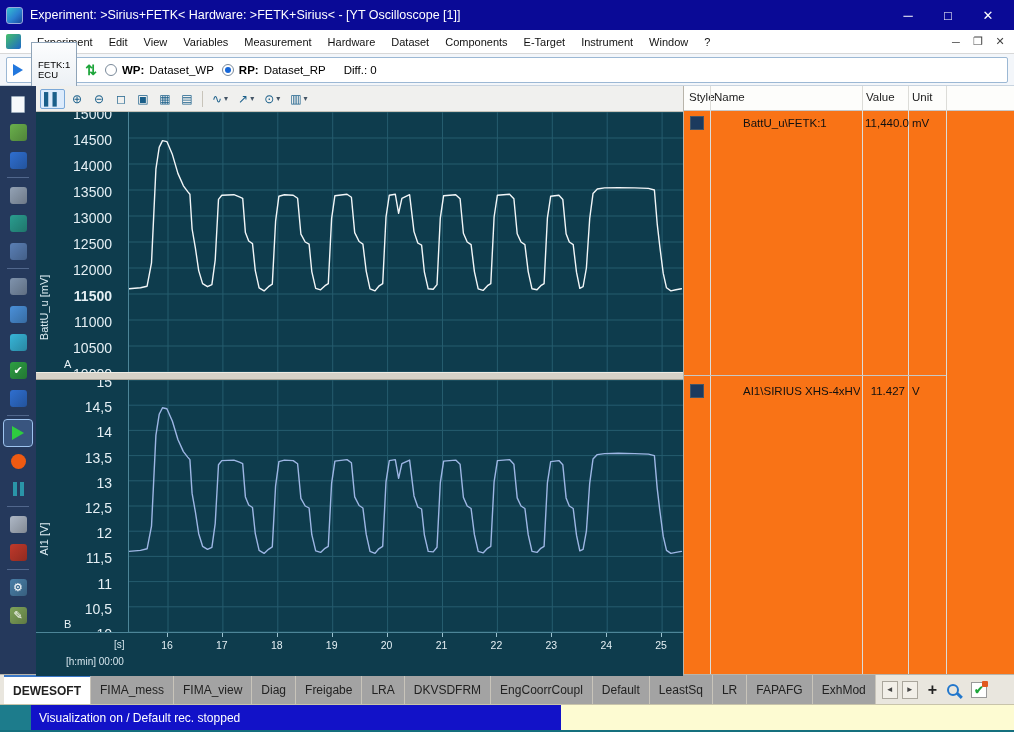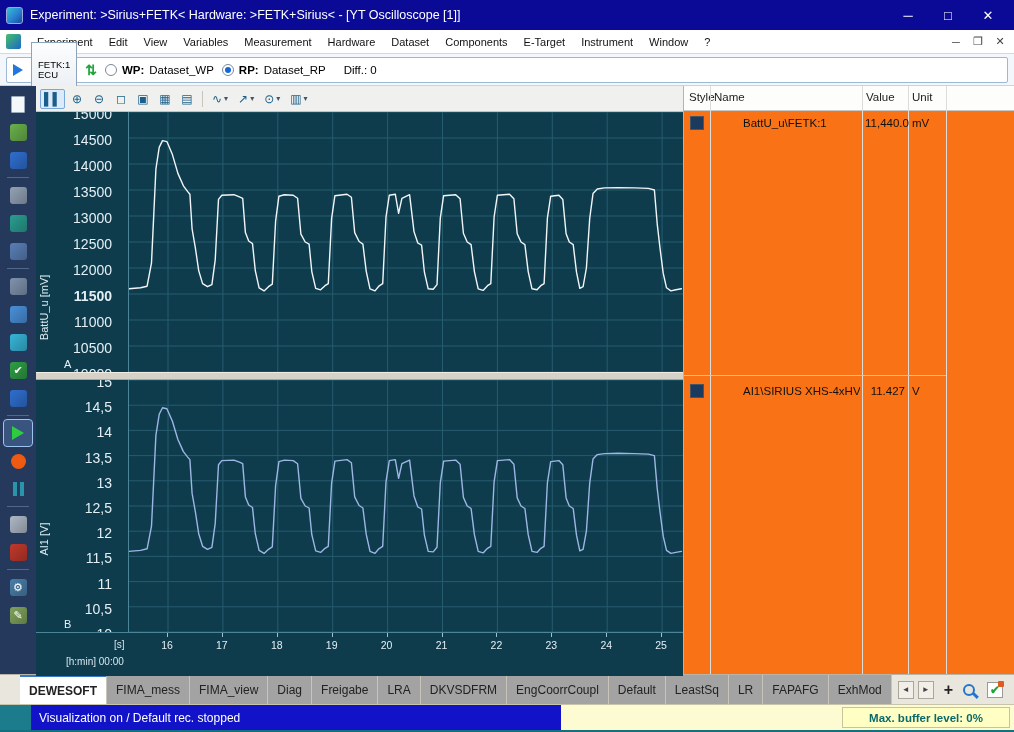--- a/index.html
+++ b/index.html
@@ -71,21 +71,21 @@
   .rp-h-cell { position:absolute; top:5px; font-size:11.5px; color:#222; }
   .col-line { position:absolute; top:0; bottom:0; width:1px; background:#dcdcd8; }
   .rp-row { position:absolute; left:0; right:0; height:20px; }
   .swatch { position:absolute; left:6px; top:2px; width:14px; height:14px; background:#1c3a5e; border:1px solid #456;}
   .cell-name { position:absolute; left:30px; top:3px; width:146px; white-space:nowrap; overflow:hidden;padding-left:29px; }
   .cell-value { position:absolute; left:181px; top:3px; width:40px; text-align:right; }
   .cell-unit { position:absolute; left:228px; top:3px; width:32px; }
   .rp-divider { position:absolute; left:0; width:262px; height:1px; background:#c8c8c4; }
 
   
-  .tabbar { height:30px; background:#e9e6de; border-top:1px solid #b8b4aa; display:flex; align-items:stretch; padding-left:20px; flex:0 0 auto; overflow:hidden;}
+  .tabbar { height:30px; background:#e9e6de; border-top:1px solid #b8b4aa; display:flex; align-items:stretch; padding-left:4px; flex:0 0 auto; overflow:hidden;}
   .tab { font-size:12px; color:#222; padding:0 9px; display:flex; align-items:center; border-right:1px solid #c8c4ba; background:#a3a3a3;}
   .tab.active { background:#ffffff; font-weight:bold; border-top:2px solid #3a78c8; }
   .tab-ctrl { display:flex; align-items:center; gap:4px; padding:0 6px; }
   .scr-btn { width:16px; height:18px; border:1px solid #aaa69c; background:#f2efe8; font-size:8px; display:flex; align-items:center; justify-content:center; color:#444;}
   .add-btn { font-size:16px; font-weight:bold; color:#222; padding:0 6px;}
   .mag { width:12px; height:12px; border:2.5px solid #2277cc; border-radius:50%; position:relative; margin-right:8px;}
   .mag::after { content:''; position:absolute; width:7px; height:2.5px; background:#2277cc; transform:rotate(45deg); right:-6px; bottom:-3px;}
   .chk-ico { width:16px; height:16px; background:#fff; border:1px solid #999; position:relative; color:#1da53a; font-size:12px; font-weight:bold; display:flex; align-items:center; justify-content:center;}
   .chk-ico::after { content:''; position:absolute; right:-2px; top:-2px; width:6px; height:6px; background:#e05a20; border-radius:1px;}
 
@@ -400,15 +400,14 @@
       <span class="add-btn">+</span>
       <span class="mag"></span>
       <span class="chk-ico">✔</span>
     </span>
   </div>
 
   <div class="statusbar">
     <span class="sb-corner"></span>
     <span class="sb-left">Visualization on / Default rec. stopped</span>
     <span class="sb-fill"></span>
-    <span class="sb-right">Max. buffer level: 0%</span>
   </div>
 </div>
 
 </body></html>

